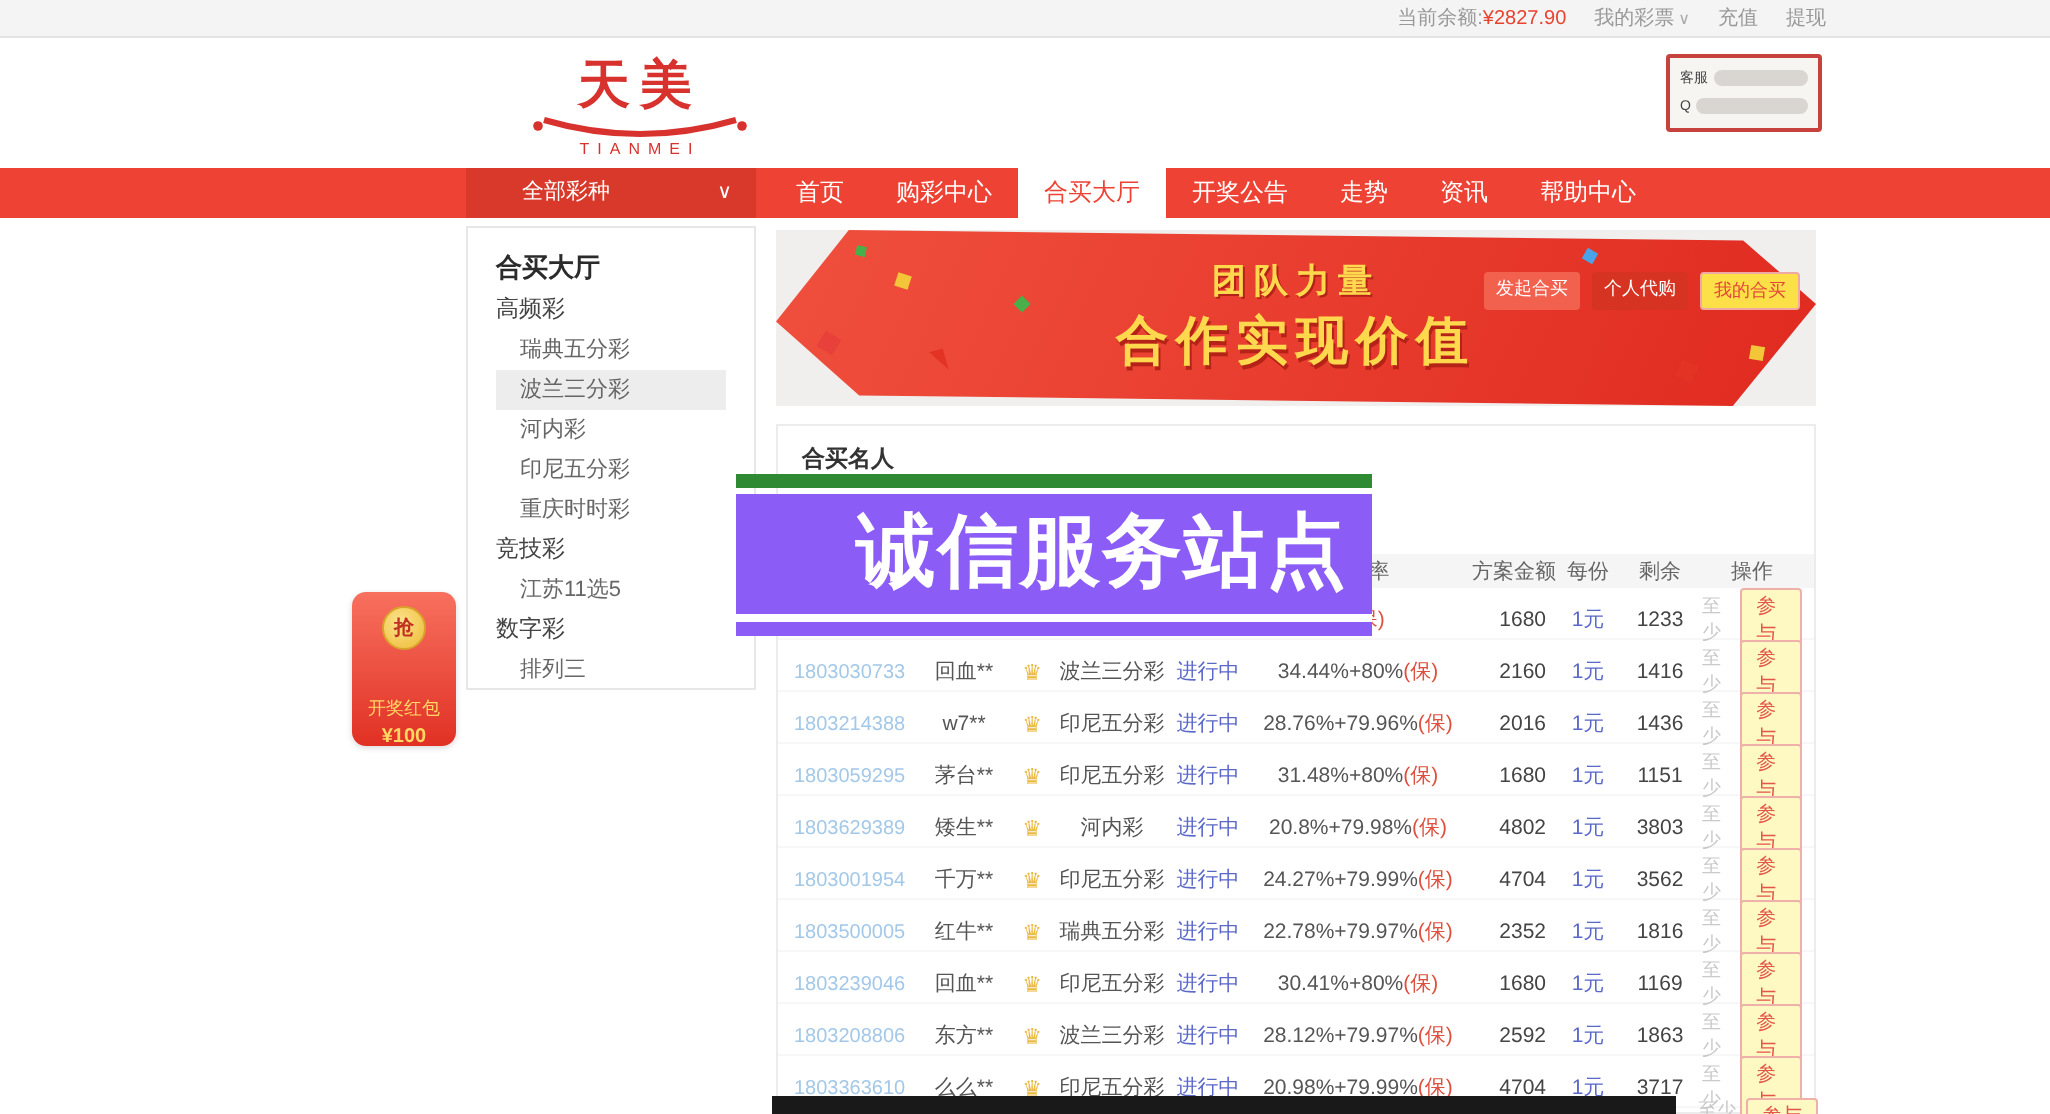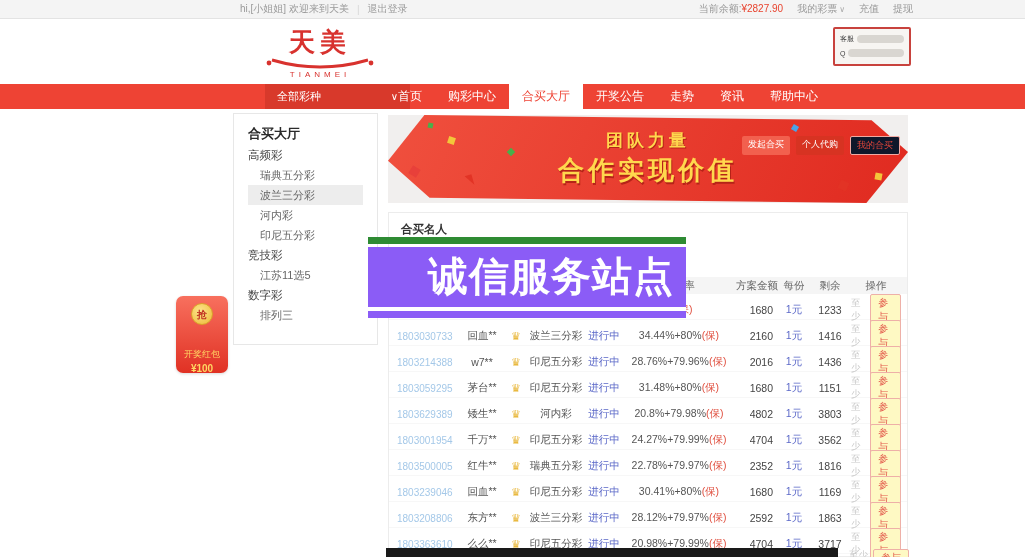--- a/index.html
+++ b/index.html
@@ -24,21 +24,21 @@
   .logo-cn { font-size:26px; font-weight:bold; color:#d8322e; letter-spacing:5px; }
   .logo-sub { font-size:8px; color:#d8322e; letter-spacing:4px; margin-top:-2px; }
   .service-box { position:absolute; left:833px; top:8px; width:78px; height:39px;
     border:2px solid #c8423d; background:#f7f5f2; border-radius:2px; padding:3px 5px; }
   .service-row { display:flex; align-items:center; height:14px; }
   .service-row .lbl { font-size:7px; color:#444; white-space:nowrap; }
   .blur-bar { height:8px; flex:1; margin-left:3px; background:#d9d6d1; border-radius:4px; }
   
   .navbar { position:absolute; left:0; top:84px; width:1025px; height:25px; background:#ee4334; }
   .nav-dropdown { position:absolute; left:233px; top:0; width:145px; height:25px;
-    background:#d8392b; color:#fff; font-size:11px; line-height:25px; padding-left:12px; cursor:pointer;margin-left:32px; }
+    background:#d8392b; color:#fff; font-size:11px; line-height:25px; padding-left:28px; cursor:pointer; }
   .nav-dropdown .dd-chev { position:absolute; right:12px; top:0; font-size:10px; }
   .nav-menu { position:absolute; left:385px; top:0; height:25px; display:flex; }
   .nav-item { display:block; padding:0 13px; line-height:25px; font-size:12px; color:#fff;
     text-decoration:none; cursor:pointer; white-space:nowrap; }
   .nav-item.active { background:#fff; color:#ee4334; }
   
   .sidebar { position:absolute; left:233px; top:113px; width:145px; height:232px;
     background:#fff; border:1px solid #e7e7e7; padding:11px 14px; }
   .side-title { font-size:13px; font-weight:bold; color:#2b2b2b; height:20px; }
   .side-group { font-size:11.5px; color:#444; line-height:20px; cursor:pointer; }
@@ -62,21 +62,21 @@
   .banner-h1 { position:absolute; left:0; top:14px; width:100%; text-align:center;
     font-size:17px; font-weight:bold; color:#ffd84d; letter-spacing:4px;
     text-shadow:1px 1px 0 #b52318; }
   .banner-h2 { position:absolute; left:0; top:38px; width:100%; text-align:center;
     font-size:26px; font-weight:bold; color:#ffd84d; letter-spacing:4px;
     text-shadow:1px 2px 0 #b52318; }
   .banner-buttons { position:absolute; right:8px; top:21px; display:flex; gap:6px; }
   .bbtn { font-size:9px; padding:2px 6px; border-radius:2px; cursor:pointer; white-space:nowrap; }
   .bbtn.red { background:#f2604e; color:#fff; }
   .bbtn.dark-red { background:#d73322; color:#fff; }
-  .bbtn.white { background:#0f172a; color:#e2463a; border:1px solid #f0a9a2; }
+  .bbtn.white { background:#fde047; color:#e2463a; border:1px solid #f0a9a2; }
   .confetti { position:absolute; }
   .c1{left:22px;top:52px;width:9px;height:9px;background:#e8403a;transform:rotate(32deg);}
   .c2{left:60px;top:22px;width:7px;height:7px;background:#f3c63a;transform:rotate(18deg);}
   .c3{left:78px;top:60px;width:0;height:0;border-left:7px solid transparent;border-top:11px solid #e23325;transform:rotate(-16deg);}
   .c4{left:120px;top:34px;width:6px;height:6px;background:#48b04a;transform:rotate(45deg);}
   .c5{right:60px;top:66px;width:9px;height:9px;background:#e23325;transform:rotate(25deg);}
   .c6{right:26px;top:58px;width:7px;height:7px;background:#f3c63a;transform:rotate(10deg);}
   .c7{right:110px;top:10px;width:6px;height:6px;background:#4aa3e8;transform:rotate(30deg);}
   .c8{left:40px;top:8px;width:5px;height:5px;background:#48b04a;transform:rotate(12deg);}
   
@@ -117,25 +117,20 @@
   
   .bottom-bar { position:absolute; left:386px; top:548px; width:452px; height:9px;
     background:#191919; z-index:60; }
   .partial-actions { position:absolute; left:849px; top:549px; display:flex; gap:5px;
     align-items:flex-start; z-index:20; }
 </style>
 </head>
 <body>
 
 <div class="topbar">
-  <div class="left">
-    <span>hi,[小姐姐] 欢迎来到天美</span>
-    <span class="divider">|</span>
-    <a>退出登录</a>
-  </div>
   <div class="right">
     <span>
       <span>当前余额:</span><span class="balance-val">¥2827.90</span>
     </span>
     <a>
       <span>我的彩票</span><span class="chev">∨</span>
     </a>
     <a>充值</a>
     <a>提现</a>
   </div>
@@ -180,20 +175,21 @@
 </div>
 
 <div class="sidebar">
   <div class="side-title">合买大厅</div>
   <div>
       <div class="side-group">高频彩</div>
       <div class="side-item">瑞典五分彩</div>
       <div class="side-item active">波兰三分彩</div>
       <div class="side-item">河内彩</div>
       <div class="side-item">印尼五分彩</div>
+      <div class="side-item">重庆时时彩</div>
       <div class="side-group">竞技彩</div>
       <div class="side-item">江苏11选5</div>
       <div class="side-group">数字彩</div>
       <div class="side-item">排列三</div>
     </div>
 </div>
 
 <div class="redpacket">
   <div class="coin">抢</div>
   <div class="rp-title">开奖红包</div>

